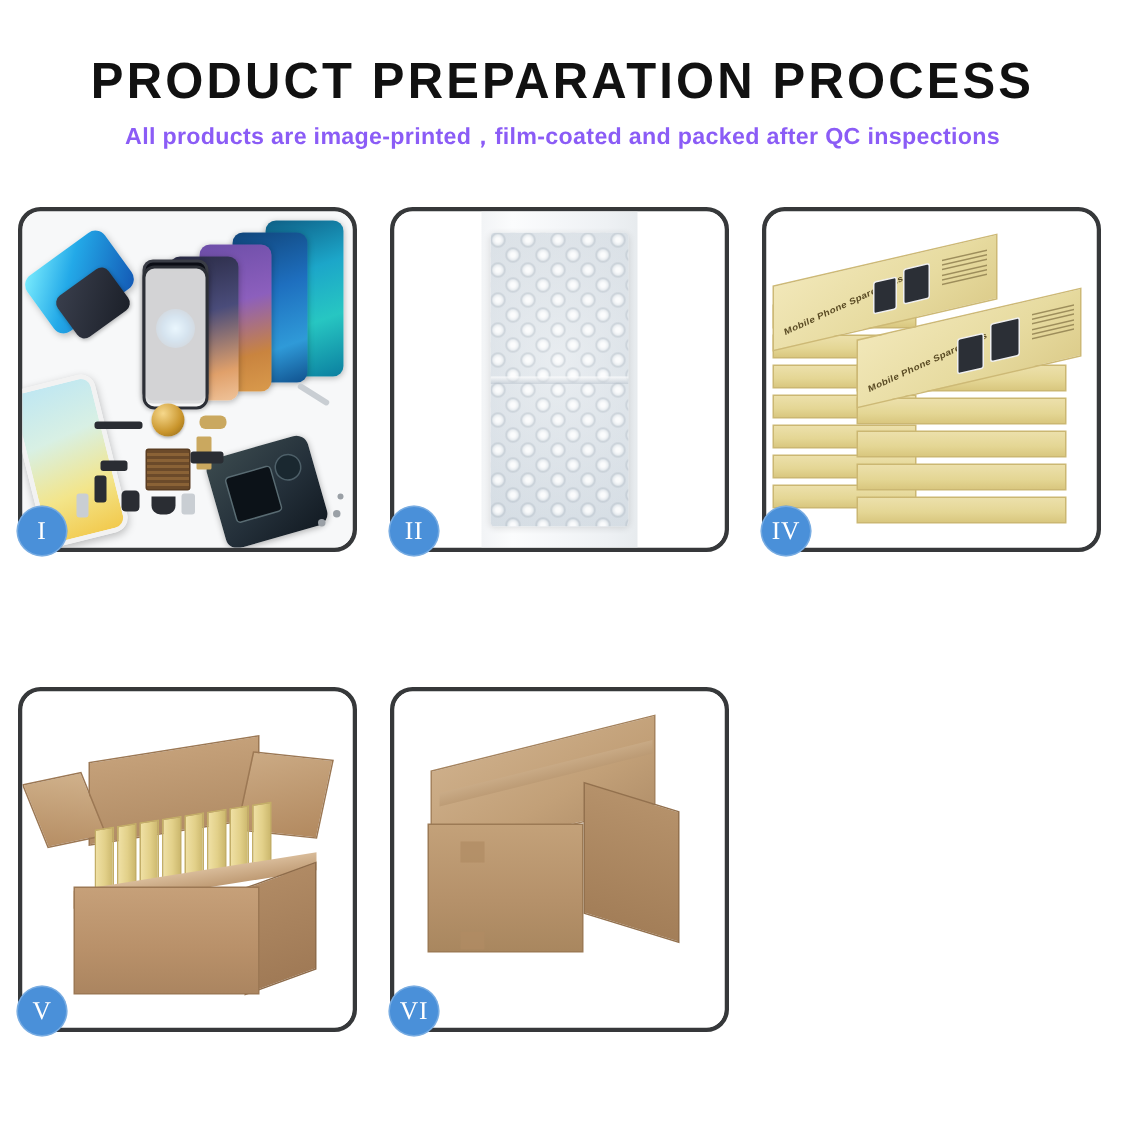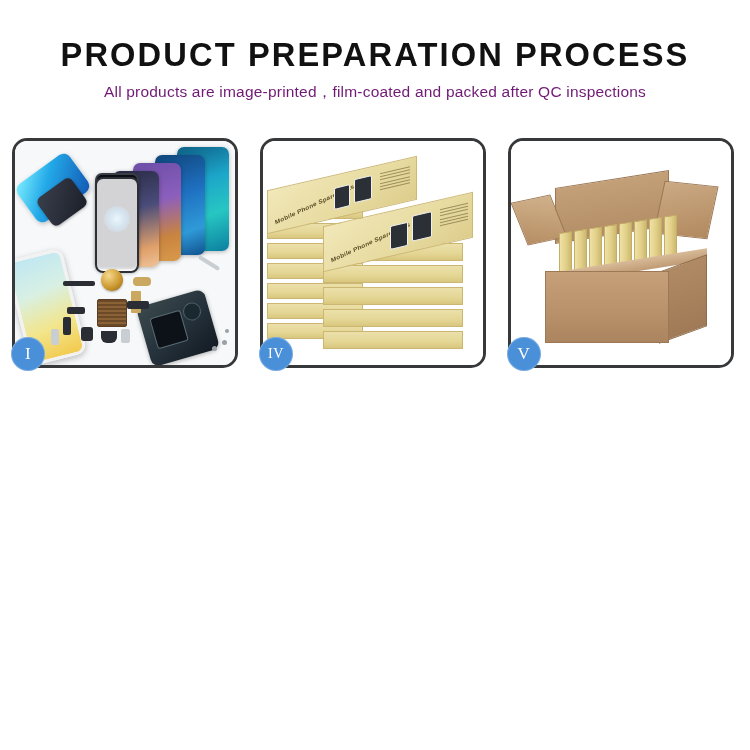--- a/index.html
+++ b/index.html
@@ -20,22 +20,22 @@
     font-weight:700;
     letter-spacing:2.2px;
     color:#111111;
     line-height:40px;
     transform:scaleX(0.96);
     white-space:nowrap;
   }
   .subtitle{
     font-family:"Liberation Sans", sans-serif;
     font-size:15.5px;
-    font-weight:400;
-    color:#701a75;
+    font-weight:700;
+    color:#8b5cf6;
     line-height:24px;
     margin-top:6px;
     letter-spacing:0.2px;
     white-space:nowrap;
   }
 
   
   .grid{
     position:absolute;
     left:12px;top:138px;
@@ -68,21 +68,21 @@
     border-radius:50%;
     background:#4a90d9;
     color:#ffffff;
     font-family:"Liberation Serif", serif;
     font-size:17px;
     display:flex;align-items:center;justify-content:center;
     letter-spacing:0.5px;
     z-index:6;
     box-shadow:0 0 0 1px rgba(255,255,255,0.25) inset;
   }
-  .badge.wide{font-size:14px;}
+  .badge.wide{font-size:17px;}
   .badge.xwide{font-size:13.5px;letter-spacing:0px;}
 
   
   .p1{background:#f7f8f9;}
   .phone-fan{position:absolute;left:0;top:0;width:100%;height:100%;}
   .fan-ph{
     position:absolute;
     border-radius:7px;
     box-shadow:0 1px 4px rgba(0,0,0,0.28);
   }
@@ -396,20 +396,30 @@
         <div class="part light" style="left:36px;top:188px;width:8px;height:16px;border-radius:2px;"></div>
         <div class="part" style="left:112px;top:160px;width:22px;height:8px;"></div>
         <div class="part screw" style="right:8px;bottom:20px;width:5px;height:5px;"></div>
         <div class="part screw" style="right:18px;bottom:14px;width:5px;height:5px;"></div>
         <div class="part screw" style="right:6px;bottom:32px;width:4px;height:4px;"></div>
         <div class="part light" style="right:14px;top:120px;width:24px;height:4px;transform:rotate(32deg);"></div>
       </div>
       <div class="badge">I</div>
     </div>
 
+    <div class="panel">
+      <div class="panel-inner p2-inner">
+        <div class="bw-sheet"></div>
+        <div class="bw-pouch">
+          <div class="bubbles"></div>
+          <div class="bw-fold"></div>
+        </div>
+      </div>
+      <div class="badge">II</div>
+    </div>
 
 
     <div class="panel">
       <div class="panel-inner p4-inner">
         <div class="stackwrap">
 
           <div class="sbox" style="left:4px;top:52px;width:96px;height:16px;"></div>
           <div class="sbox" style="left:4px;top:72px;width:96px;height:16px;"></div>
           <div class="sbox" style="left:4px;top:92px;width:96px;height:16px;"></div>
           <div class="sbox" style="left:4px;top:112px;width:96px;height:16px;"></div>
@@ -471,15 +481,26 @@
           <span class="ib" style="left:90px;"></span>
           <span class="ib" style="left:105px;"></span>
         </div>
         <div class="ct-rim"></div>
         <div class="ct-side"></div>
         <div class="ct-front"></div>
       </div>
       <div class="badge">V</div>
     </div>
 
+    <div class="panel">
+      <div class="panel-inner p6-inner">
+        <div class="sc-top"></div>
+        <div class="sc-tape"></div>
+        <div class="sc-side"></div>
+        <div class="sc-front"></div>
+        <div class="sc-tab1"></div>
+        <div class="sc-tab2"></div>
+      </div>
+      <div class="badge wide">VI</div>
+    </div>
 
   </div>
 </div>
 
 </body></html>

